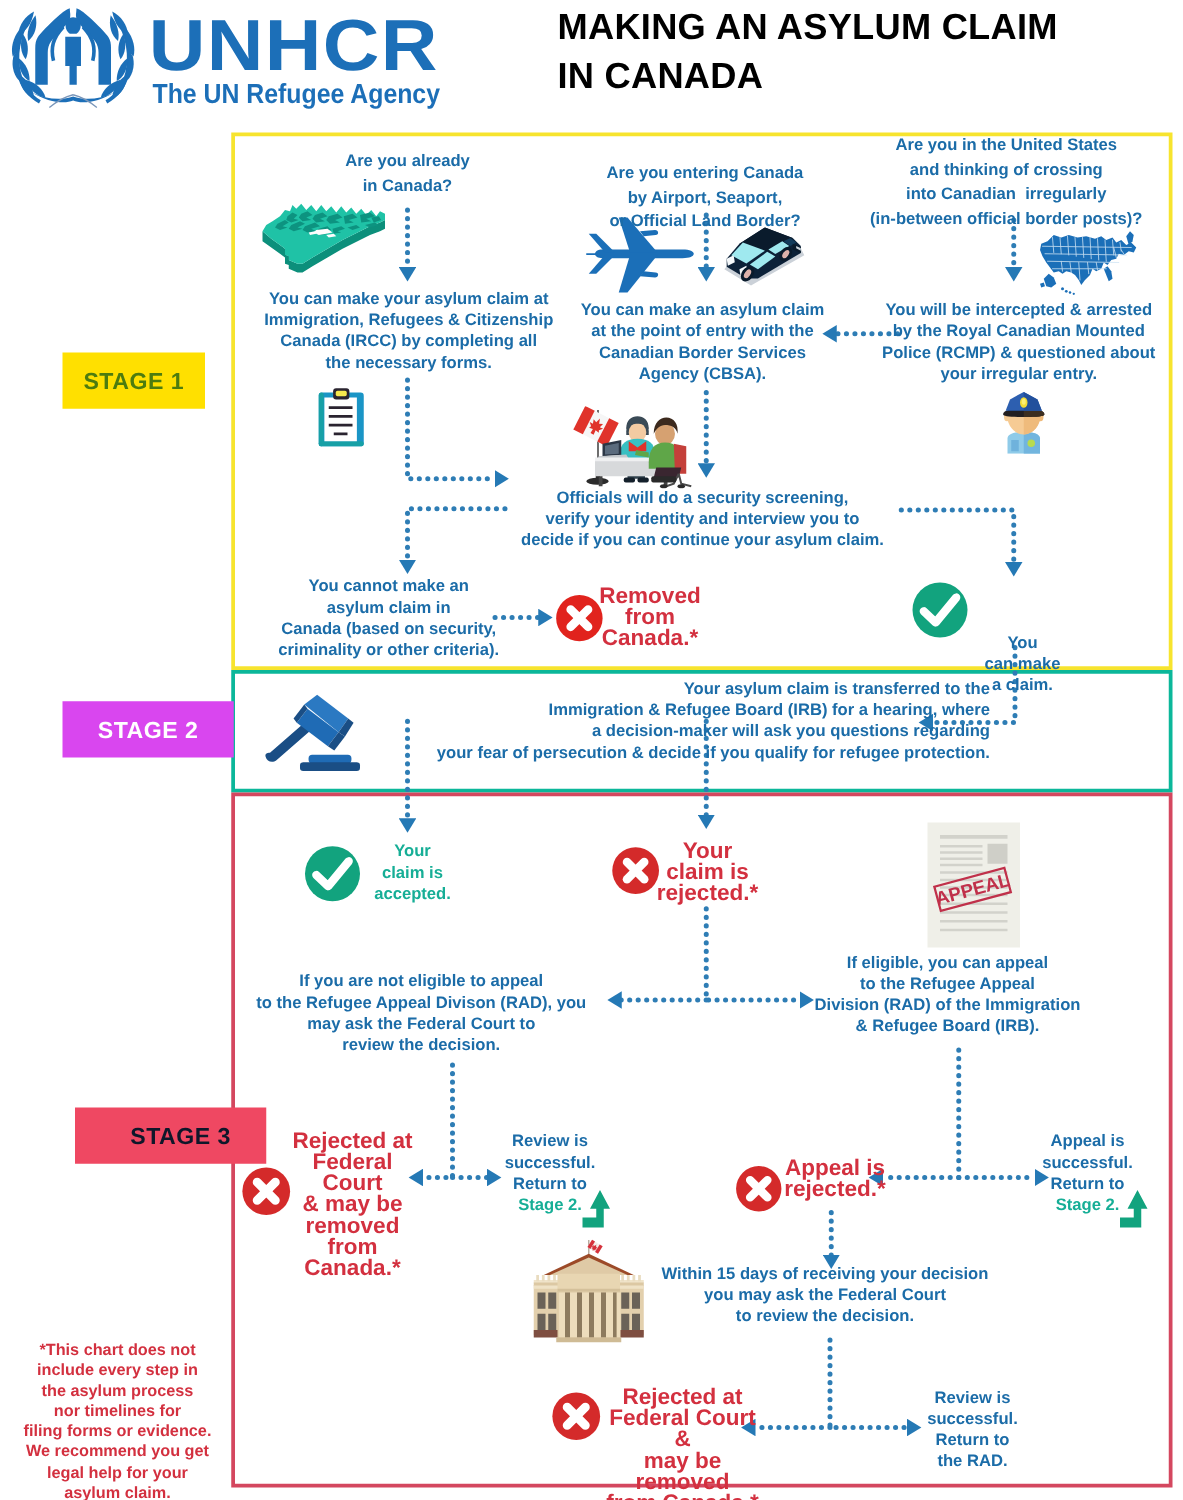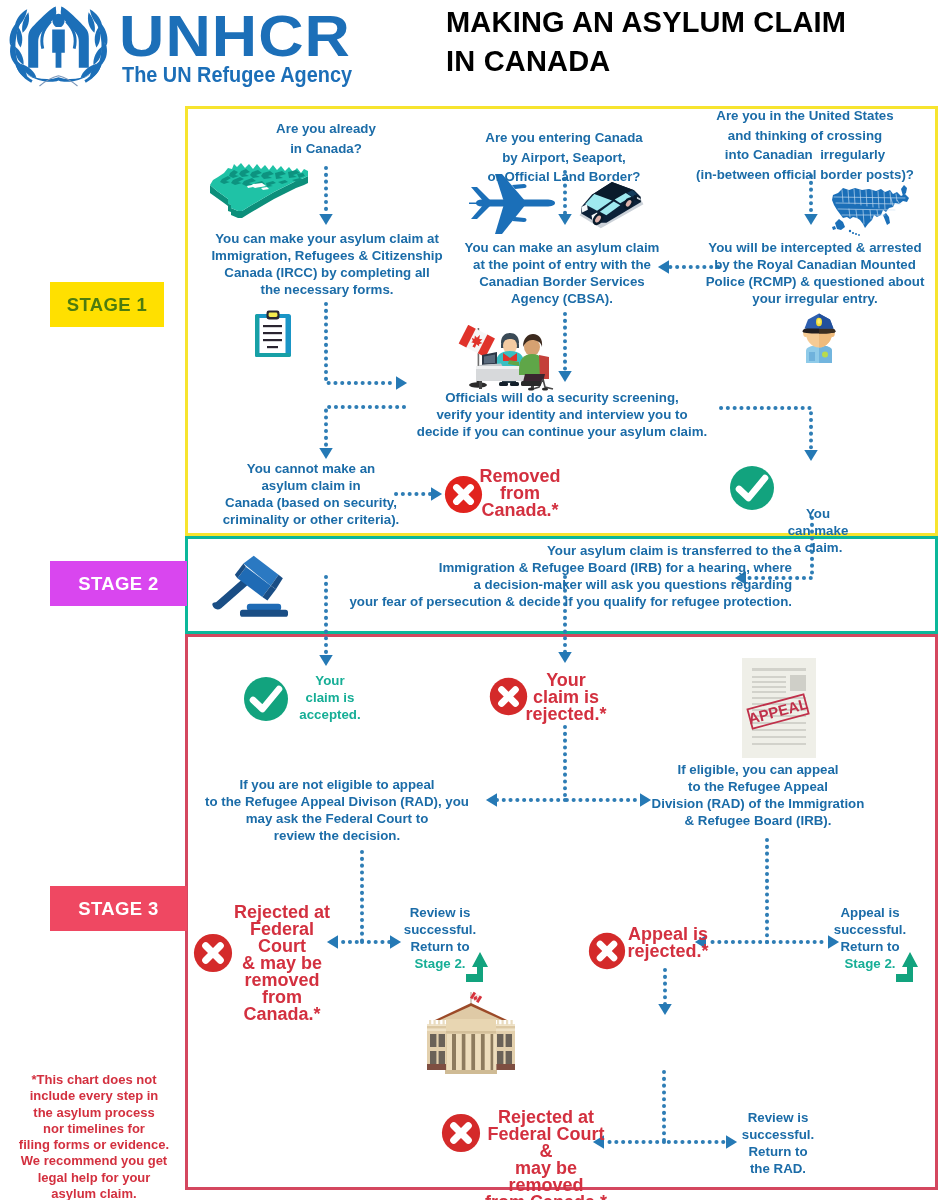--- a/index.html
+++ b/index.html
@@ -16,21 +16,21 @@
   
   .stagebox{box-sizing:border-box;}
   #box1{left:185px;top:106px;width:753px;height:430px;border:3px solid #F7E42E;}
   #box2{left:185px;top:536px;width:753px;height:98px;border:3px solid #0BB79A;}
   #box3{left:185px;top:634px;width:753px;height:556px;border:3px solid #D4475F;}
 
   .stagetag{height:45px;display:flex;align-items:center;justify-content:center;
             font-weight:bold;font-size:18.5px;letter-spacing:0.4px;}
   #tag1{left:50px;top:282px;width:114px;background:#FFE000;color:#4d7c0f;}
   #tag2{left:50px;top:561px;width:137px;background:#d946ef;color:#ffffff;}
-  #tag3{left:50px;top:886px;width:137px;background:#EF4862;color:#ffffff;}
+  #tag3{left:60px;top:886px;width:137px;background:#EF4862;color:#0f172a;padding-left:16px;}
 
   
   .tx{color:#1B6CA8;font-weight:bold;font-size:13.3px;line-height:17.0px;text-align:center;
       white-space:pre-line;}
   .tx-red{color:#D3303F;font-weight:bold;font-size:18px;line-height:17.0px;text-align:center;
       white-space:pre-line;}
   .tx-teal{color:#16AE96;}
   .q{font-size:13.3px;line-height:19.6px;}
   #footnote{left:16px;top:1072px;width:156px;color:#D3303F;font-weight:bold;
             font-size:13px;line-height:16.3px;text-align:center;white-space:pre-line;}
@@ -585,20 +585,23 @@
 successful.
 Return to
 </span><span class="tx-teal">Stage 2.</span></div>
   <div class="abs tx-red" style="left:624px;top:926px;width:88px;">Appeal is
 rejected.*</div>
   <div class="abs tx" style="left:826px;top:904px;width:88px;"><span>Appeal is
 successful.
 Return to
 </span><span class="tx-teal">Stage 2.</span></div>
 
+  <div class="abs tx" style="left:524px;top:1010px;width:272px;">Within 15 days of receiving your decision
+you may ask the Federal Court
+to review the decision.</div>
   <div class="abs tx-red" style="left:484px;top:1109px;width:124px;">Rejected at
 Federal Court &amp;
 may be removed
 from Canada.*</div>
   <div class="abs tx" style="left:732px;top:1109px;width:92px;">Review is
 successful.
 Return to
 the RAD.</div>
 
   <div class="abs" id="footnote">*This chart does not

